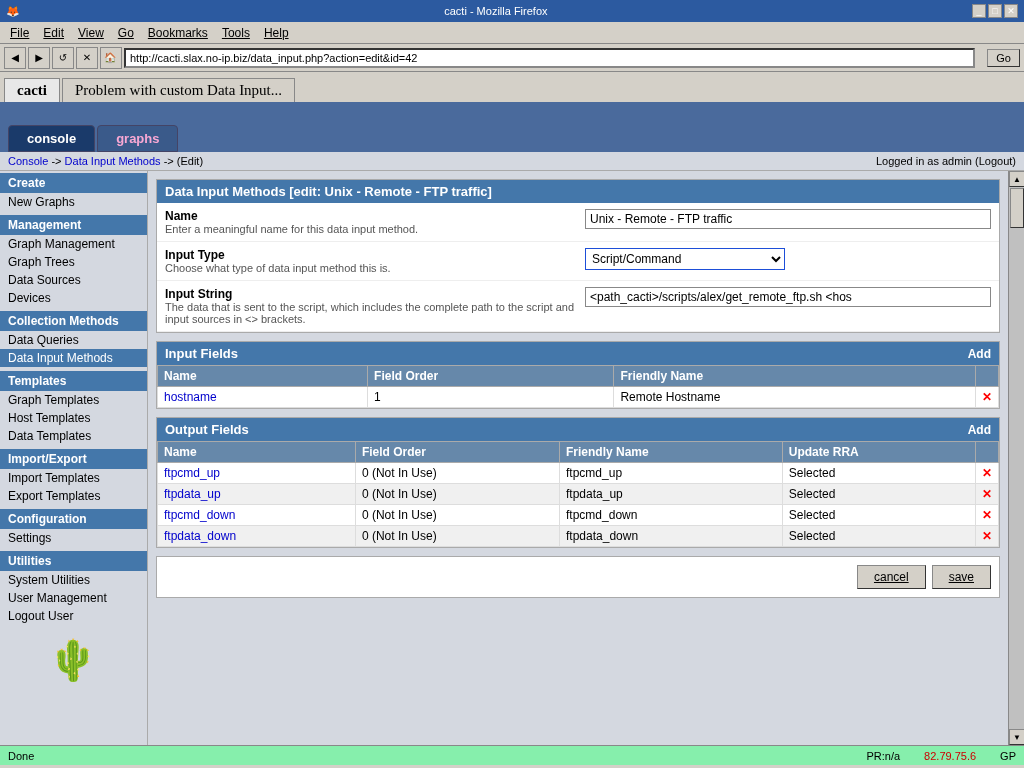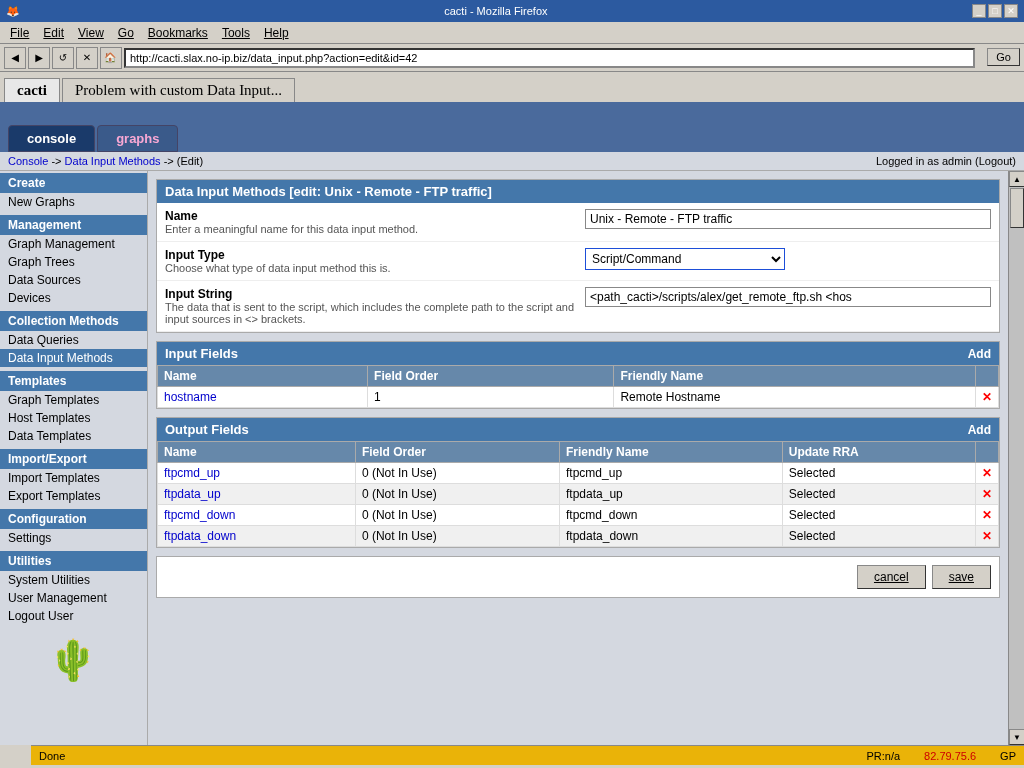--- a/index.html
+++ b/index.html
@@ -12,21 +12,21 @@
     .title-bar-buttons { display: flex; gap: 2px; }
     .title-bar-btn { width: 14px; height: 14px; background: #d4d0c8; border: 1px solid #888; font-size: 9px; display: flex; align-items: center; justify-content: center; cursor: pointer; }
 
     
     .menu-bar { background: #d4d0c8; border-bottom: 1px solid #888; padding: 2px 4px; display: flex; align-items: center; gap: 2px; height: 22px; }
     .menu-item { padding: 2px 6px; font-size: 12px; cursor: pointer; color: #000; text-decoration: underline; }
 
     
     .toolbar { background: #d4d0c8; border-bottom: 1px solid #888; padding: 2px 4px; display: flex; align-items: center; gap: 2px; height: 28px; }
     .toolbar-btn { width: 22px; height: 22px; background: #d4d0c8; border: 1px solid #888; font-size: 10px; display: flex; align-items: center; justify-content: center; cursor: pointer; }
-    .address-bar { flex: 1; display: flex; align-items: flex-start; gap: 12px; }
+    .address-bar { flex: 1; display: flex; align-items: center; gap: 12px; }
     .address-input { flex: 1; height: 20px; border: 2px inset #888; padding: 1px 4px; font-size: 11px; background: white; }
     .go-btn { padding: 2px 8px; background: #d4d0c8; border: 1px outset #888; font-size: 11px; cursor: pointer; }
 
     
     .tab-bar { background: #d4d0c8; display: flex; align-items: flex-end; padding: 4px 4px 0; gap: 2px; height: 30px; }
     .tab { padding: 3px 12px; background: #d4d0c8; border: 1px solid #888; border-bottom: none; font-size: 15px; cursor: pointer; color: #000; font-family: Liberation Serif, serif; }
     .tab.active { background: #e8e8e8; font-weight: bold; }
 
     
     .cacti-tabs { background: #6699cc; padding: 4px 8px 0; display: flex; gap: 2px; }
@@ -68,21 +68,21 @@
     .data-table td { padding: 3px 6px; font-size: 12px; border: 1px solid #ddd; background: white; }
     .data-table tr:nth-child(even) td { background: #f0f0f0; }
     .data-table td a { color: #0000cc; text-decoration: none; }
     .delete-icon { color: red; font-weight: bold; cursor: pointer; }
 
     
     .button-row { display: flex; justify-content: flex-end; padding: 8px; gap: 6px; text-decoration: underline; }
     .btn { padding: 4px 16px; border: 1px outset #888; background: #d4d0c8; font-size: 12px; cursor: pointer; }
 
     
-    .status-bar { background: #eab308; border-top: 1px solid #888; height: 20px; display: flex; align-items: center; padding: 0 8px; font-size: 11px; justify-content: space-between; margin-left: 31px; }
+    .status-bar { background: #86efac; border-top: 1px solid #888; height: 20px; display: flex; align-items: center; padding: 0 8px; font-size: 11px; justify-content: space-between; }
     .status-right { display: flex; gap: 24px; align-items: center; }
     .status-ip { color: #cc0000; font-size: 11px; }
 
     
     .scroll-area { width: 16px; background: #d4d0c8; border-left: 1px solid #888; display: flex; flex-direction: column; }
     .scroll-btn { width: 16px; height: 16px; background: #d4d0c8; border: 1px outset #888; display: flex; align-items: center; justify-content: center; font-size: 8px; cursor: pointer; }
     .scroll-track { flex: 1; background: #c0c0c0; }
     .scroll-thumb { width: 14px; height: 40px; background: #d4d0c8; border: 1px outset #888; margin: 1px; }
   </style>
 </head>

